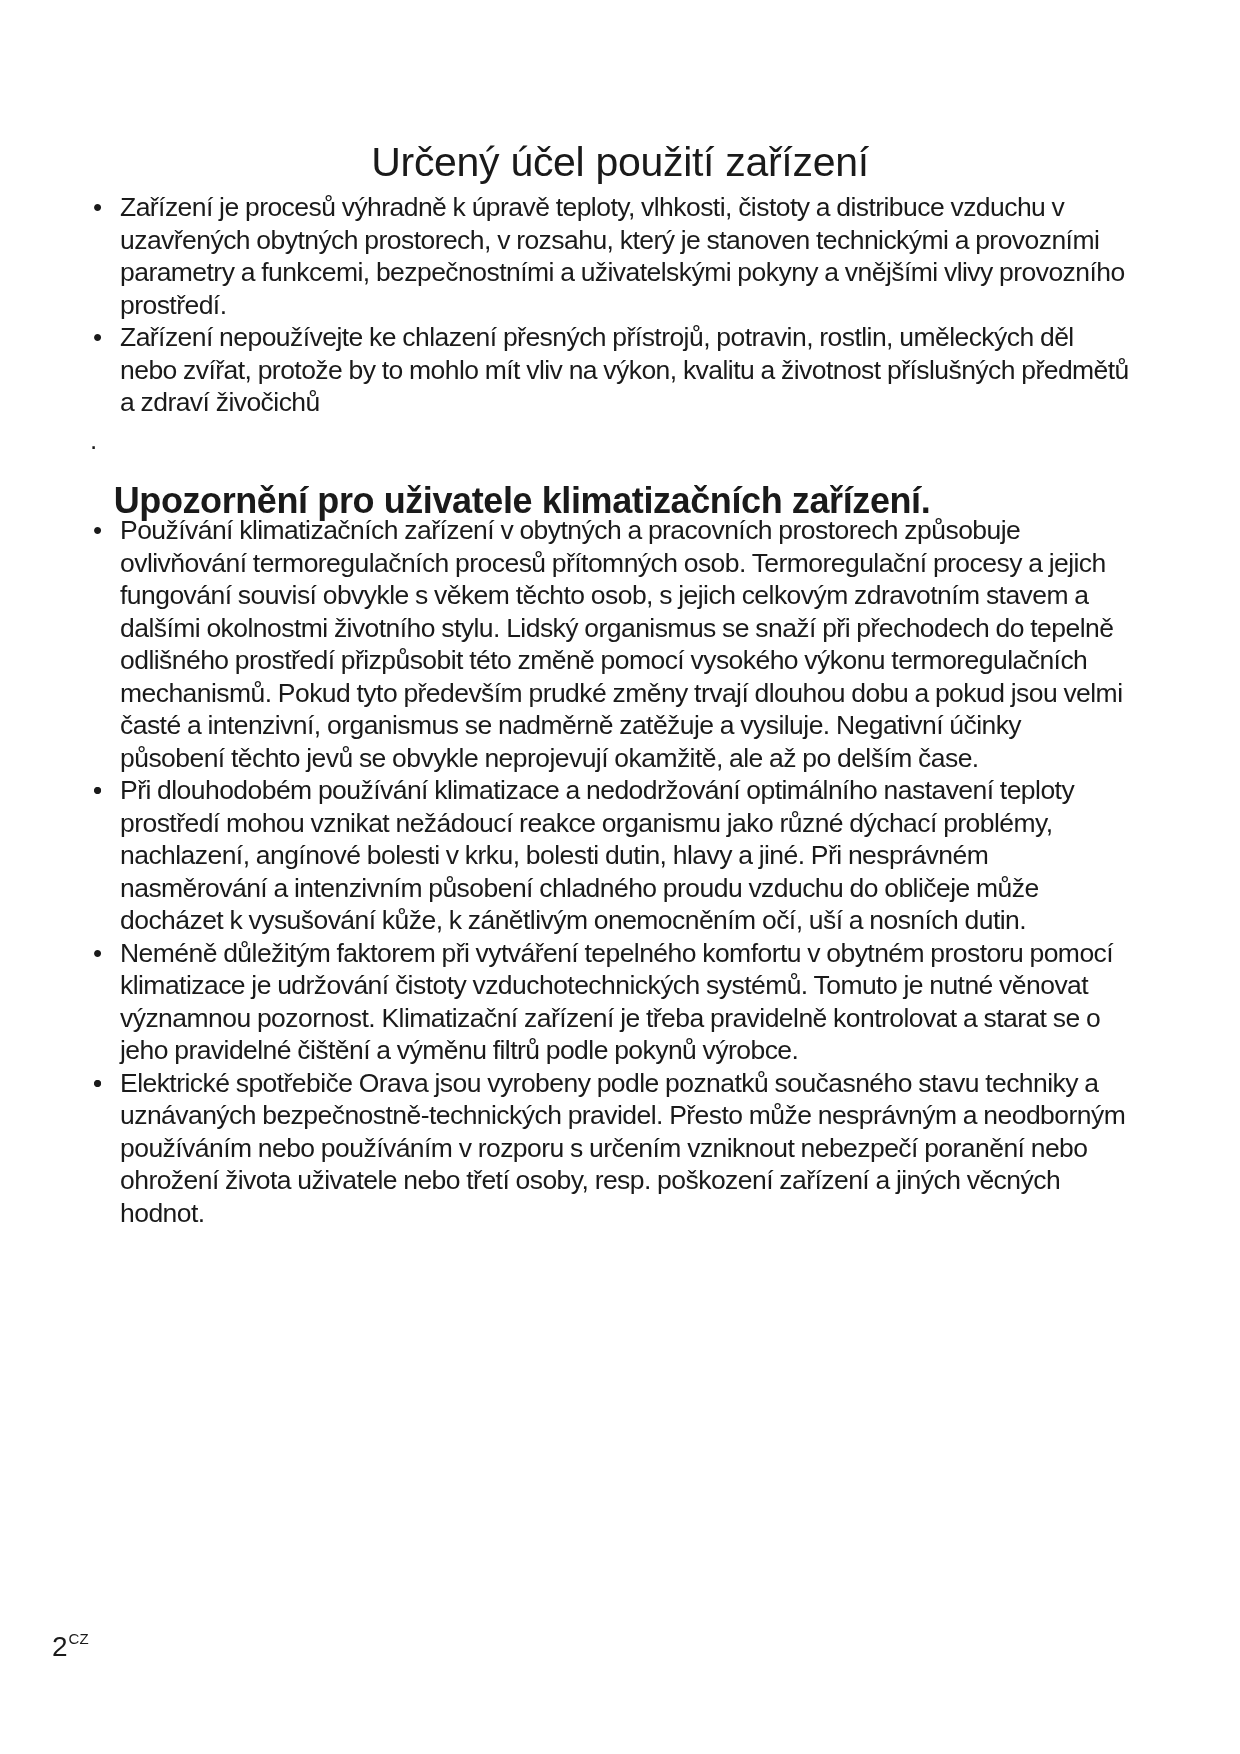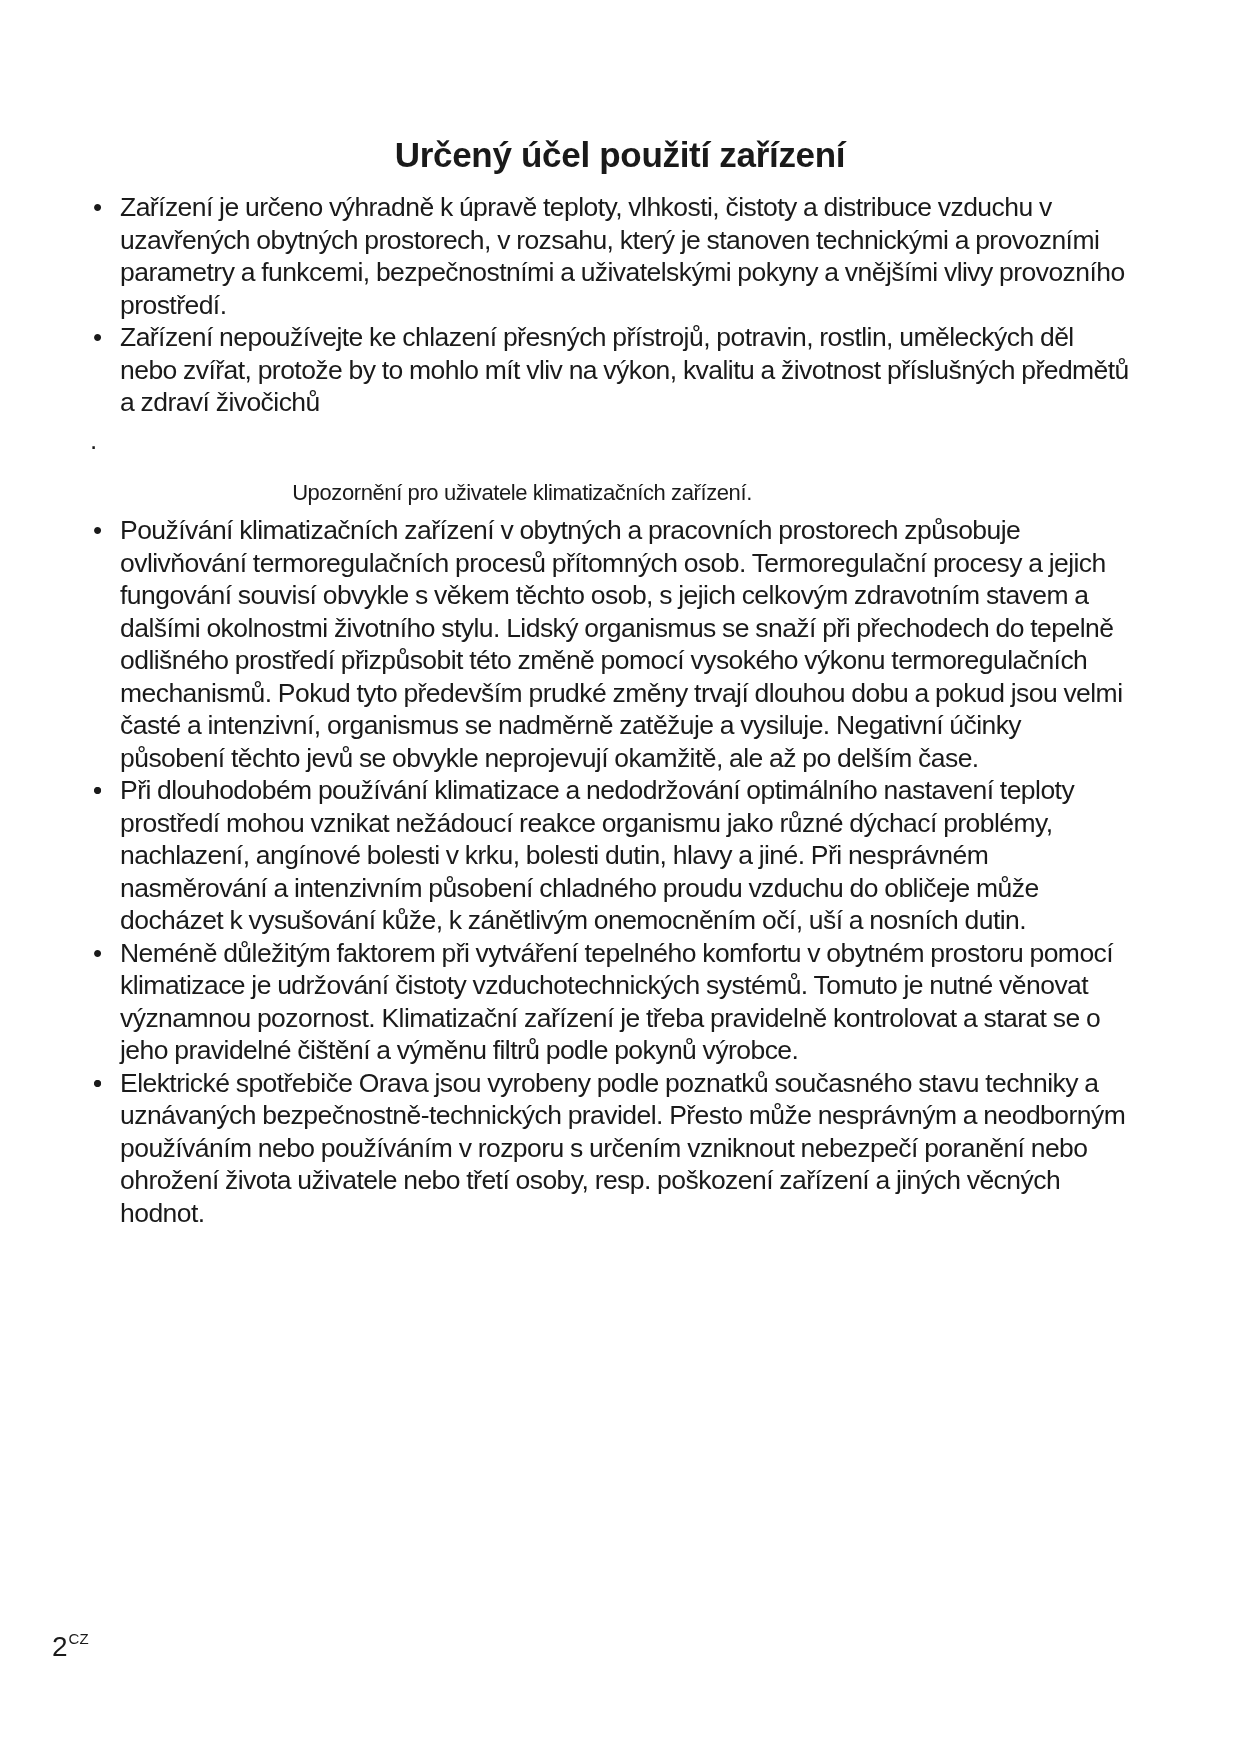--- a/index.html
+++ b/index.html
@@ -1,40 +1,40 @@
 <!DOCTYPE html>
 <html><head>
 <meta charset="utf-8">
 <style>
   html, body { margin: 0; padding: 0; background: #ffffff; }
   body { width: 1240px; height: 1754px; position: relative; overflow: hidden;
          font-family: "Liberation Sans", sans-serif; color: #1a1a1a; }
   .title { position: absolute; top: 112px; left: 0; width: 1240px; text-align: center;
-           font-size: 35px; font-weight: bold; letter-spacing: -0.3px; }
+           font-size: 41px; font-weight: normal; letter-spacing: -0.3px; }
   .section { position: absolute; left: 90px; width: 1040px; }
   .s1 { top: 191px; }
   .subtitle { position: absolute; top: 480px; left: 0; width: 1044px; text-align: center;
-              font-size: 22px; font-weight: normal; letter-spacing: -0.4px; }
+              font-size: 36px; font-weight: bold; letter-spacing: -0.4px; }
   .s2 { top: 514px; }
   ul { list-style: none; margin: 0; padding: 0; }
   li { position: relative; padding-left: 30px; font-size: 26.5px; line-height: 32.5px;
        letter-spacing: -0.55px; word-spacing: -0.5px; }
   li .bullet { position: absolute; left: 3px; top: 0; font-size: 26px; }
   .stray-dot { position: absolute; left: 90px; top: 425px; font-size: 26px; }
   .page-num { position: absolute; left: 52px; top: 1630px; font-size: 28px; text-align: right; }
   .page-num sup { font-size: 15px; vertical-align: 12px; margin-left: 1px; }
 </style>
 </head>
 <body>
 
 <h1 class="title">Určený účel použití zařízení</h1>
 
 <div class="section s1">
   <ul>
-    <li><span class="bullet">•</span><span>Zařízení je určeno výhradně k úpravě teploty, vlhkosti, čistoty a distribuce vzduchu v uzavřených obytných prostorech, v rozsahu, který je stanoven technickými a provozními parametry a funkcemi, bezpečnostními a uživatelskými pokyny a vnějšími vlivy provozního prostředí.</span></li>
+    <li><span class="bullet">•</span><span>Zařízení je procesů výhradně k úpravě teploty, vlhkosti, čistoty a distribuce vzduchu v uzavřených obytných prostorech, v rozsahu, který je stanoven technickými a provozními parametry a funkcemi, bezpečnostními a uživatelskými pokyny a vnějšími vlivy provozního prostředí.</span></li>
     <li><span class="bullet">•</span><span>Zařízení nepoužívejte ke chlazení přesných přístrojů, potravin, rostlin, uměleckých děl nebo zvířat, protože by to mohlo mít vliv na výkon, kvalitu a životnost příslušných předmětů a zdraví živočichů</span></li>
   </ul>
 </div>
 <div class="stray-dot">.</div>
 
 <h2 class="subtitle" style="margin:0;">Upozornění pro uživatele klimatizačních zařízení.</h2>
 
 <div class="section s2">
   <ul>
     <li><span class="bullet">•</span><span>Používání klimatizačních zařízení v obytných a pracovních prostorech způsobuje ovlivňování termoregulačních procesů přítomných osob. Termoregulační procesy a jejich fungování souvisí obvykle s věkem těchto osob, s jejich celkovým zdravotním stavem a dalšími okolnostmi životního stylu. Lidský organismus se snaží při přechodech do tepelně odlišného prostředí přizpůsobit této změně pomocí vysokého výkonu termoregulačních mechanismů. Pokud tyto především prudké změny trvají dlouhou dobu a pokud jsou velmi časté a intenzivní, organismus se nadměrně zatěžuje a vysiluje. Negativní účinky působení těchto jevů se obvykle neprojevují okamžitě, ale až po delším čase.</span></li>

